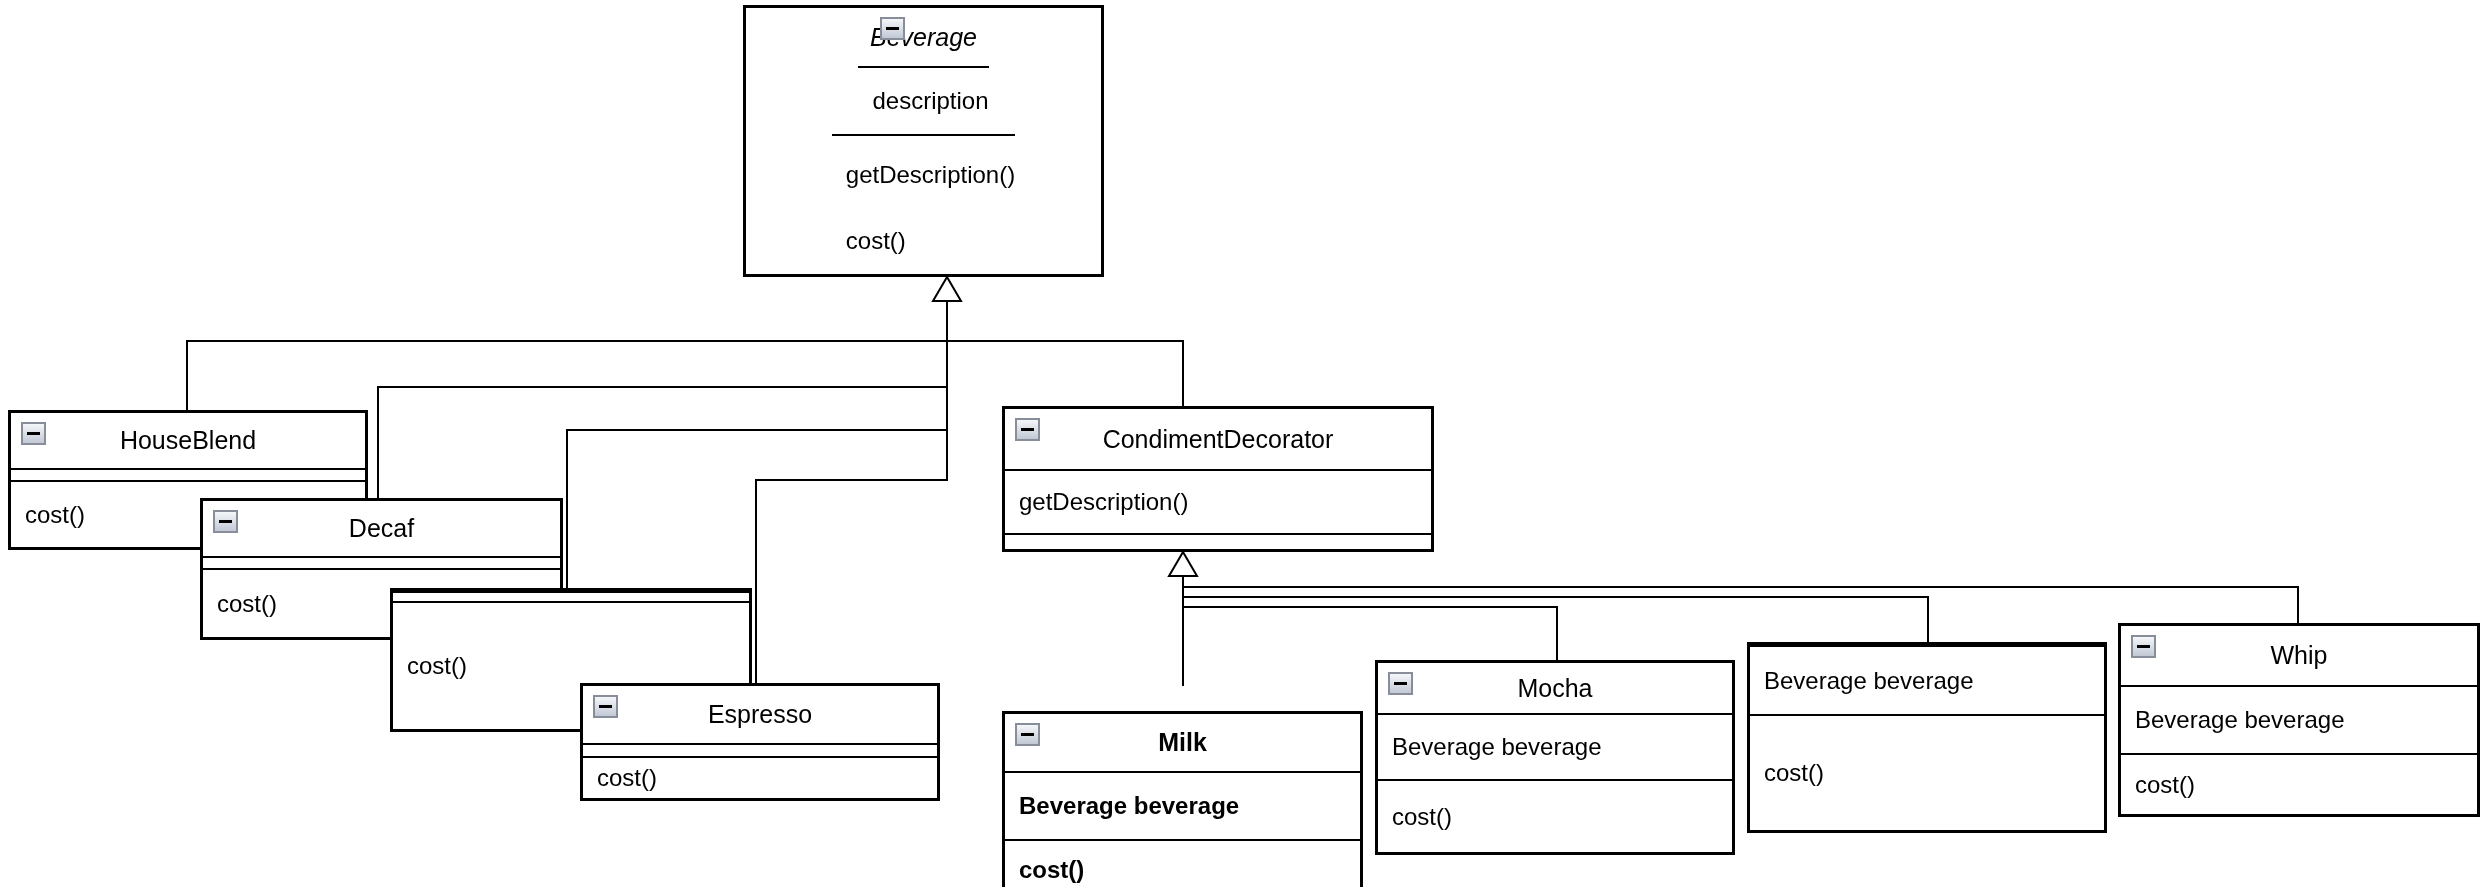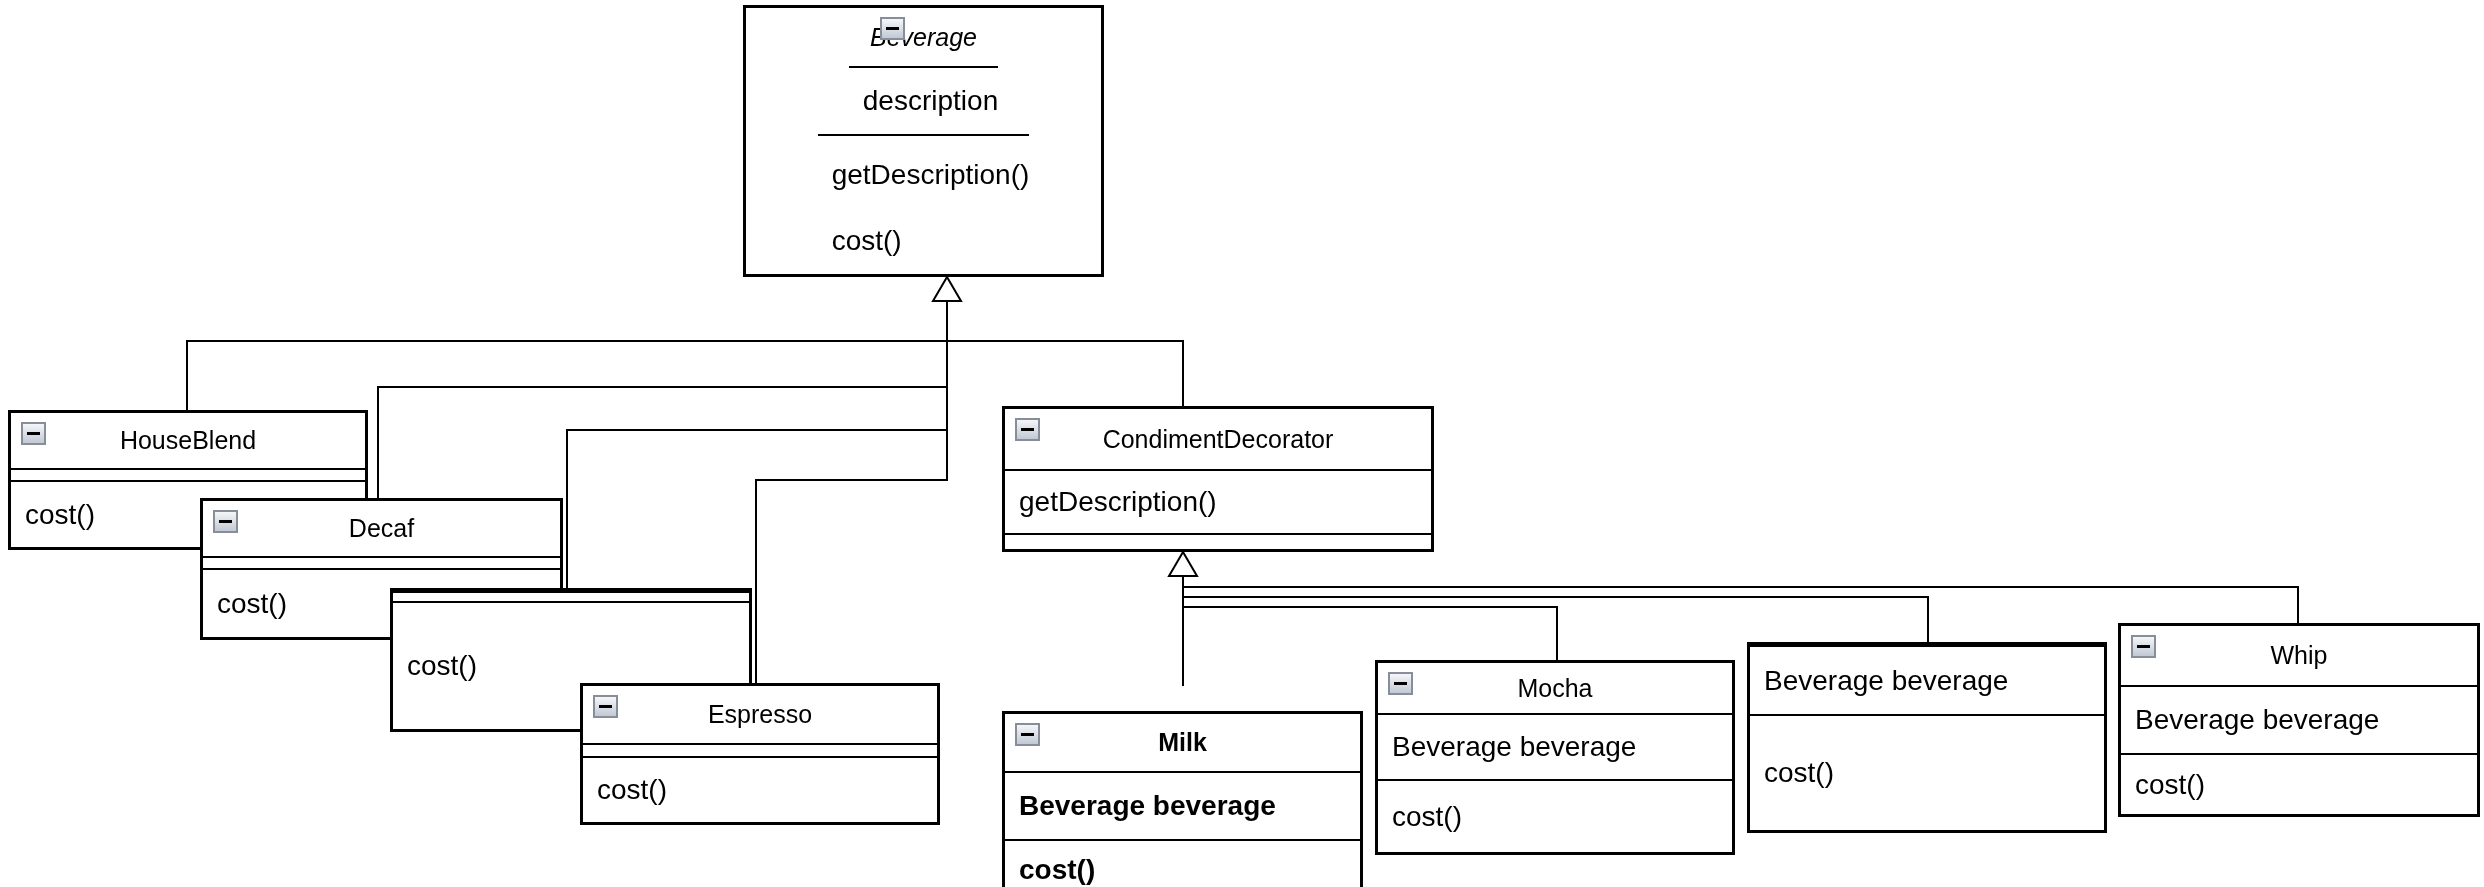--- a/index.html
+++ b/index.html
@@ -22,21 +22,21 @@
     position:absolute;left:10px;top:9px;width:25px;height:23px;box-sizing:border-box;
     border:2px solid #878e99;background:linear-gradient(180deg,#f4f6f9 0%,#c2c9d5 100%);
     display:flex;align-items:center;justify-content:center;
   }
   .cicon .bar{width:13px;height:3px;background:#000;}
   .sec{
     border-top:2px solid #000;box-sizing:border-box;flex:0 0 auto;
     display:flex;flex-direction:column;justify-content:center;
   }
   .sec.grow{flex:1 1 auto;}
-  .mrow{font-size:28px;color:#000;padding-left:14px;white-space:nowrap;}
+  .mrow{font-size:24px;color:#000;padding-left:14px;white-space:nowrap;}
   .ops2{justify-content:flex-start;padding-top:6px;}
   .ops2 .mrow{height:66px;display:flex;align-items:center;padding-left:14px;}
   
   .hline,.vline{position:absolute;background:#000;z-index:1;}
   .hline{height:2px;}
   .vline{width:2px;}
   .tri{position:absolute;z-index:1;}
 </style>
 </head>
 <body>
@@ -110,21 +110,21 @@
     </div>
   </div>
 
   <div class="cls" style="left:390px;top:588px;width:362px;height:144px;z-index:5;">
     <div class="sec" style="height:10px;"></div>
     <div class="sec grow">
       <div class="mrow">cost()</div>
     </div>
   </div>
 
-  <div class="cls" style="left:580px;top:683px;width:360px;height:142px;z-index:6;">
+  <div class="cls" style="left:580px;top:683px;width:360px;height:118px;z-index:6;">
     <div class="tt" style="height:57px;">
       <span class="cicon">
           <span class="bar"></span>
         </span>
       <span class="cname">Espresso</span>
     </div>
     <div class="sec" style="height:13px;"></div>
     <div class="sec grow">
       <div class="mrow">cost()</div>
     </div>

